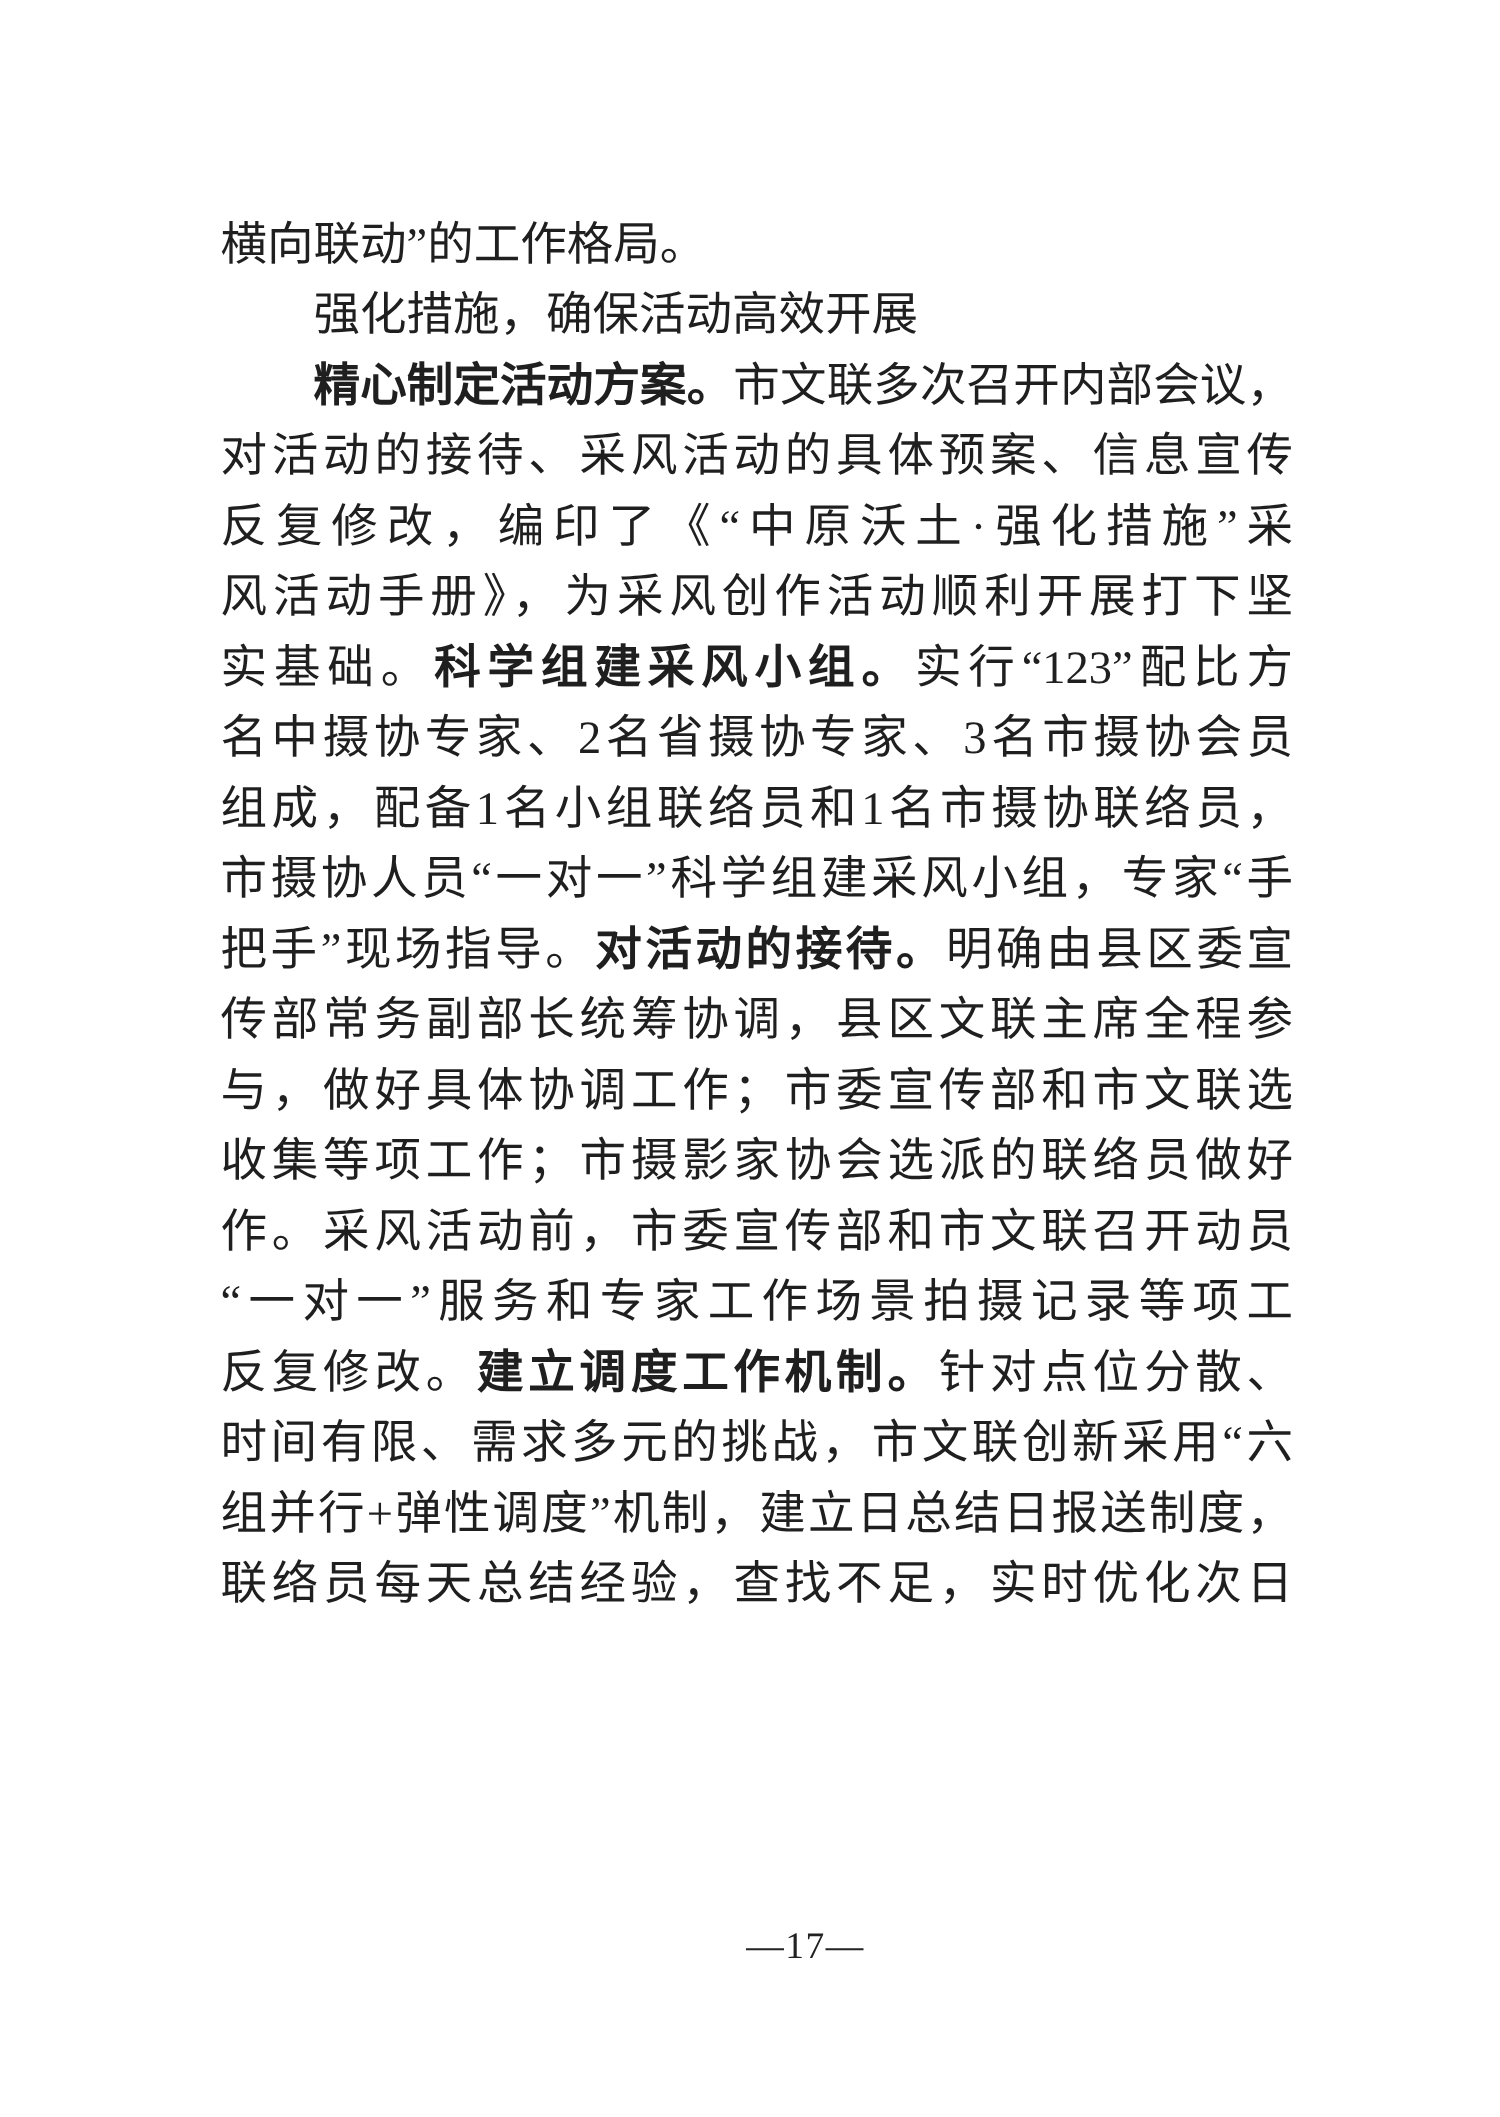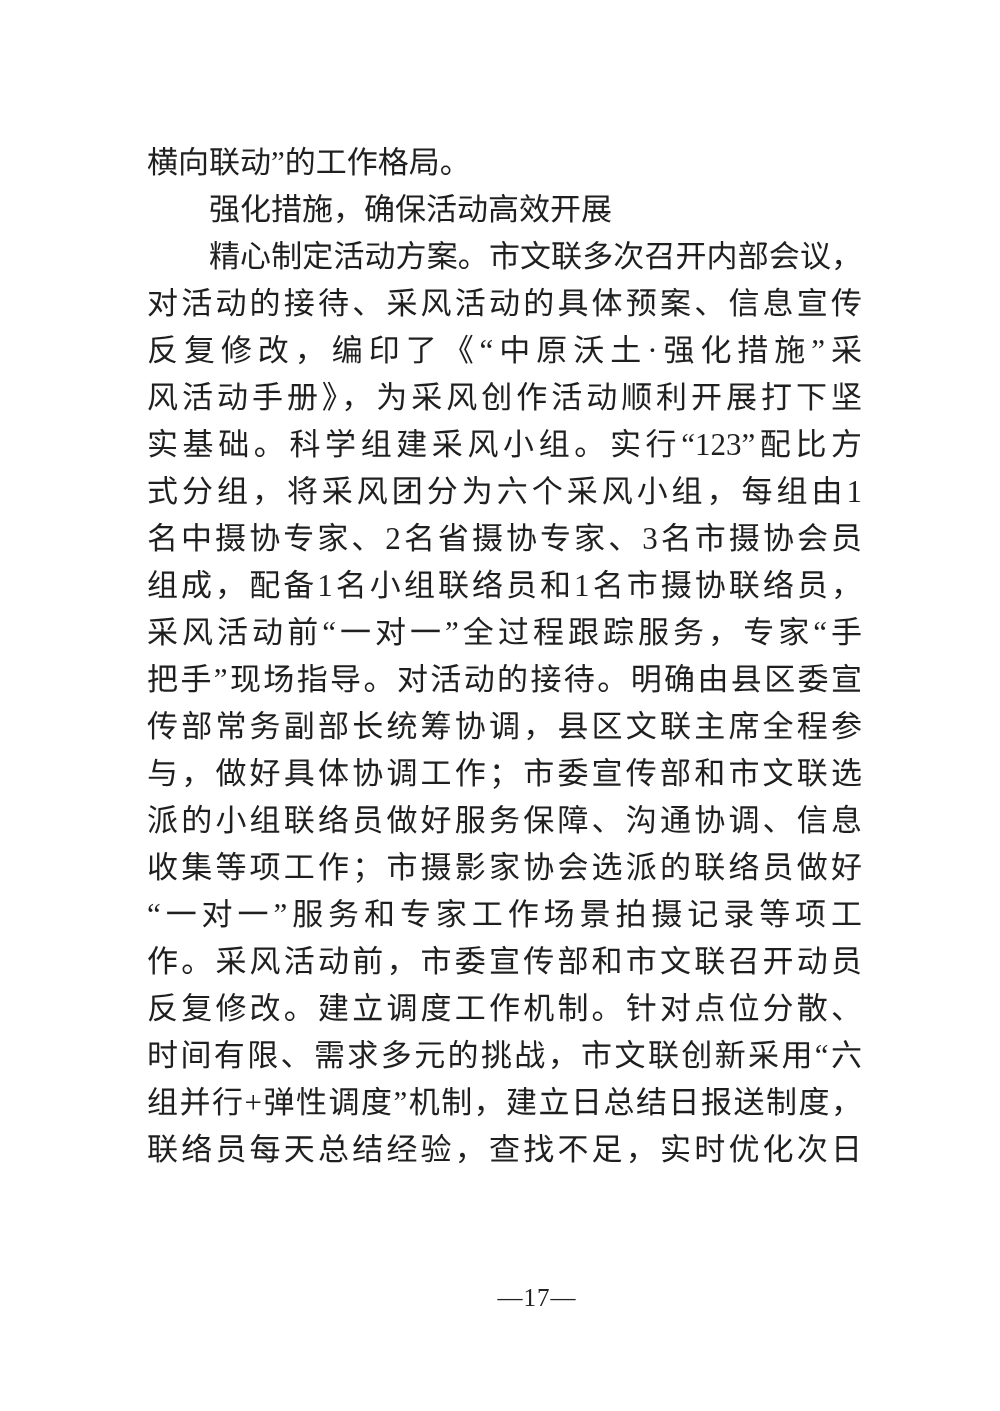--- a/index.html
+++ b/index.html
@@ -37,21 +37,21 @@
     text-justify: inter-character;
   }
   .line.indent {
     padding-left: 62px;
   }
   .line.heading {
     
     font-weight: 400;
   }
   .run-bold {
-    font-weight: 400;
+    font-weight: 700;
     margin-top: 15px;
   }
   .page-number {
     position: absolute;
     top: 1282px;
     left: 0;
     width: 100%;
     text-align: center;
     font-size: 25px;
     line-height: 32px;
@@ -66,30 +66,28 @@
 <div class="page" style="background: rgb(255, 255, 255);">
   <div class="content" style="color: rgb(31, 31, 31);">
 
   <div class="line"><span class="run">横向联动”的工作格局。</span></div>
       <div class="line heading indent"><span class="run">强化措施，确保活动高效开展</span></div>
       <div class="line justify indent"><span class="run-bold">精心制定活动方案。</span><span class="run">市文联多次召开内部会议，</span></div>
       <div class="line justify"><span class="run">对活动的接待、采风活动的具体预案、信息宣传</span></div>
       <div class="line justify"><span class="run">反复修改，编印了《“中原沃土·强化措施”采</span></div>
       <div class="line justify"><span class="run">风活动手册》，为采风创作活动顺利开展打下坚</span></div>
       <div class="line justify"><span class="run">实基础。</span><span class="run-bold">科学组建采风小组。</span><span class="run">实行“123”配比方</span></div>
-      <div class="line justify"><span class="run">式分组，将采风团分为六个采风小组，每组由1</span></div>
       <div class="line justify"><span class="run">名中摄协专家、2名省摄协专家、3名市摄协会员</span></div>
       <div class="line justify"><span class="run">组成，配备1名小组联络员和1名市摄协联络员，</span></div>
-      <div class="line justify"><span class="run">采风活动前“一对一”全过程跟踪服务，专家“手</span></div>
+      <div class="line justify"><span class="run">市摄协人员“一对一”科学组建采风小组，专家“手</span></div>
       <div class="line justify"><span class="run">把手”现场指导。</span><span class="run-bold">对活动的接待。</span><span class="run">明确由县区委宣</span></div>
       <div class="line justify"><span class="run">传部常务副部长统筹协调，县区文联主席全程参</span></div>
       <div class="line justify"><span class="run">与，做好具体协调工作；市委宣传部和市文联选</span></div>
-      <div class="line justify"><span class="run">派的小组联络员做好服务保障、沟通协调、信息</span></div>
       <div class="line justify"><span class="run">收集等项工作；市摄影家协会选派的联络员做好</span></div>
+      <div class="line justify"><span class="run">作。采风活动前，市委宣传部和市文联召开动员</span></div>
       <div class="line justify"><span class="run">“一对一”服务和专家工作场景拍摄记录等项工</span></div>
-      <div class="line justify"><span class="run">作。采风活动前，市委宣传部和市文联召开动员</span></div>
       <div class="line justify"><span class="run">反复修改。</span><span class="run-bold">建立调度工作机制。</span><span class="run">针对点位分散、</span></div>
       <div class="line justify"><span class="run">时间有限、需求多元的挑战，市文联创新采用“六</span></div>
       <div class="line justify"><span class="run">组并行+弹性调度”机制，建立日总结日报送制度，</span></div>
       <div class="line justify"><span class="run">联络员每天总结经验，查找不足，实时优化次日</span></div>
     </div>
   <div class="page-number">—17—</div>
 </div>
 
 </body></html>

